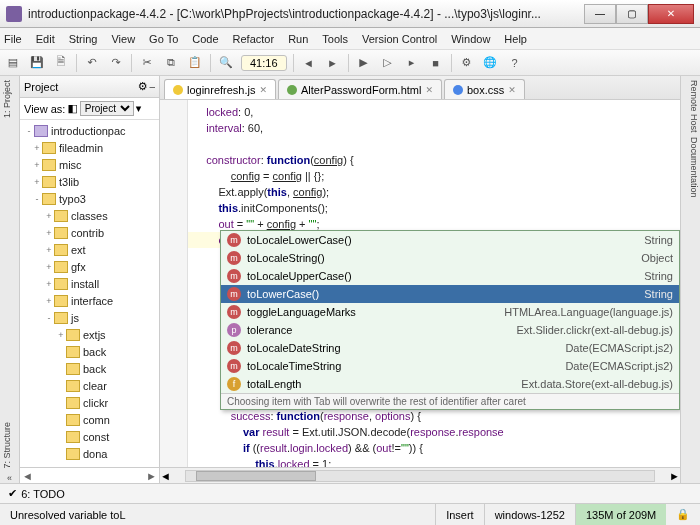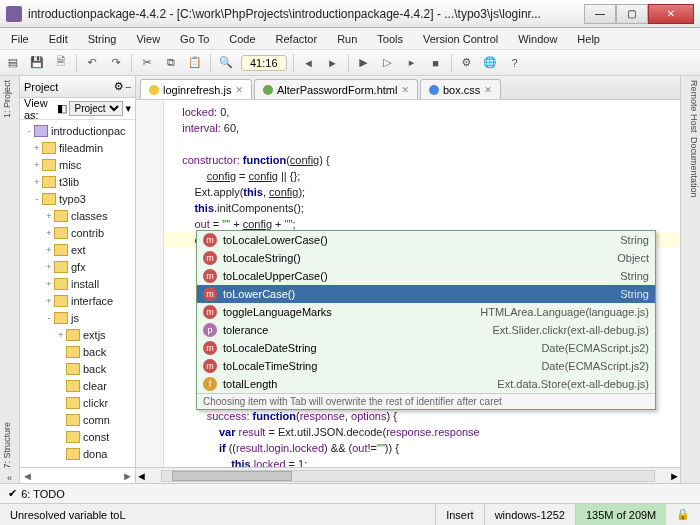--- a/index.html
+++ b/index.html
@@ -3,31 +3,31 @@
 <meta charset="utf-8">
 <style>
 * { margin: 0; padding: 0; box-sizing: border-box; font-family: "Segoe UI", Tahoma, sans-serif; font-size: 11px; }
 body { width: 700px; height: 525px; background: #f0f0f0; overflow: hidden; display: flex; flex-direction: column; }
 .titlebar { height: 28px; background: linear-gradient(#fff, #e8e8e8); display: flex; align-items: center; padding: 0 6px; border-bottom: 1px solid #b0b0b0; }
 .titlebar .icon { width: 16px; height: 16px; background: #7a5fa0; border-radius: 2px; margin-right: 6px; }
 .titlebar .title { flex: 1; color: #222; font-size: 12px; white-space: nowrap; overflow: hidden; text-overflow: ellipsis; }
 .win-controls { display: flex; gap: 0; }
 .win-btn { width: 32px; height: 20px; border: 1px solid #b0b0b0; background: linear-gradient(#f5f5f5,#ddd); display: flex; align-items: center; justify-content: center; font-size: 10px; }
 .win-btn.close { background: linear-gradient(#e07a7a,#c73a3a); color: #fff; width: 46px; border-color:#a02a2a; }
-.menubar { height: 22px; background: #f4f4f4; display: flex; align-items: center; padding: 0 11px; gap: 20px; color: #222; border-bottom: 1px solid #ddd; }
+.menubar { height: 22px; background: #f4f4f4; display: flex; align-items: center; padding: 0 4px; gap: 14px; color: #222; border-bottom: 1px solid #ddd; }
 .menubar span { cursor: default; }
 .toolbar { height: 26px; background: linear-gradient(#fbfbfb,#ececec); border-bottom: 1px solid #cfcfcf; display: flex; align-items: center; padding: 0 4px; gap: 6px; }
 .tb-btn { width: 18px; height: 18px; border: 1px solid transparent; display:flex; align-items:center; justify-content:center; color:#555; font-size:11px; }
 .tb-sep { width:1px; height:18px; background:#ccc; }
 .tb-pill { padding: 1px 8px; border:1px solid #c0c0c0; border-radius:3px; background:#fffbe0; font-size:11px; }
 .mainrow { flex:1; display:flex; min-height:0; }
 .left-gutter { width:20px; background:#eaeaea; border-right:1px solid #ccc; display:flex; flex-direction:column; align-items:center; gap:4px; padding-top:4px; }
 .left-gutter .gut, .right-gutter .gut { width:16px; font-size:9px; color:#444; text-align:center; }
 .right-gutter { width:20px; background:#eaeaea; border-left:1px solid #ccc; display:flex; flex-direction:column; align-items:center; gap:4px; padding-top:4px; }
-.proj-panel { width:116px; background:#fff; border-right:1px solid #ccc; display:flex; flex-direction:column; }
+.proj-panel { width:140px; background:#fff; border-right:1px solid #ccc; display:flex; flex-direction:column; }
 .proj-head { height:22px; background:linear-gradient(#fbfbfb,#e8e8e8); border-bottom:1px solid #ccc; display:flex; align-items:center; padding:0 4px; font-size:11px; gap:2px;}
 .proj-view { height:22px; display:flex; align-items:center; padding:0 4px; border-bottom:1px solid #ddd; font-size:10px; gap:2px; }
 .proj-view select { font-size:10px; border:1px solid #aaa; }
 .tree { flex:1; overflow:auto; padding:2px 0; }
 .tree-row { display:flex; align-items:center; height:17px; padding-left:4px; white-space:nowrap; }
 .tree-row .tw { width:10px; color:#777; font-size:9px; text-align:center; }
 .tree-row .fd { width:14px; height:12px; background:#f7d774; border:1px solid #c8a530; margin-right:3px; }
 .tree-row .lbl { font-size:11px; color:#222; }
 .tree-row.proj .fd { background:#c7b8e4; border-color:#8a6fb8; }
 .ind1{padding-left:12px;} .ind2{padding-left:24px;} .ind3{padding-left:36px;}

